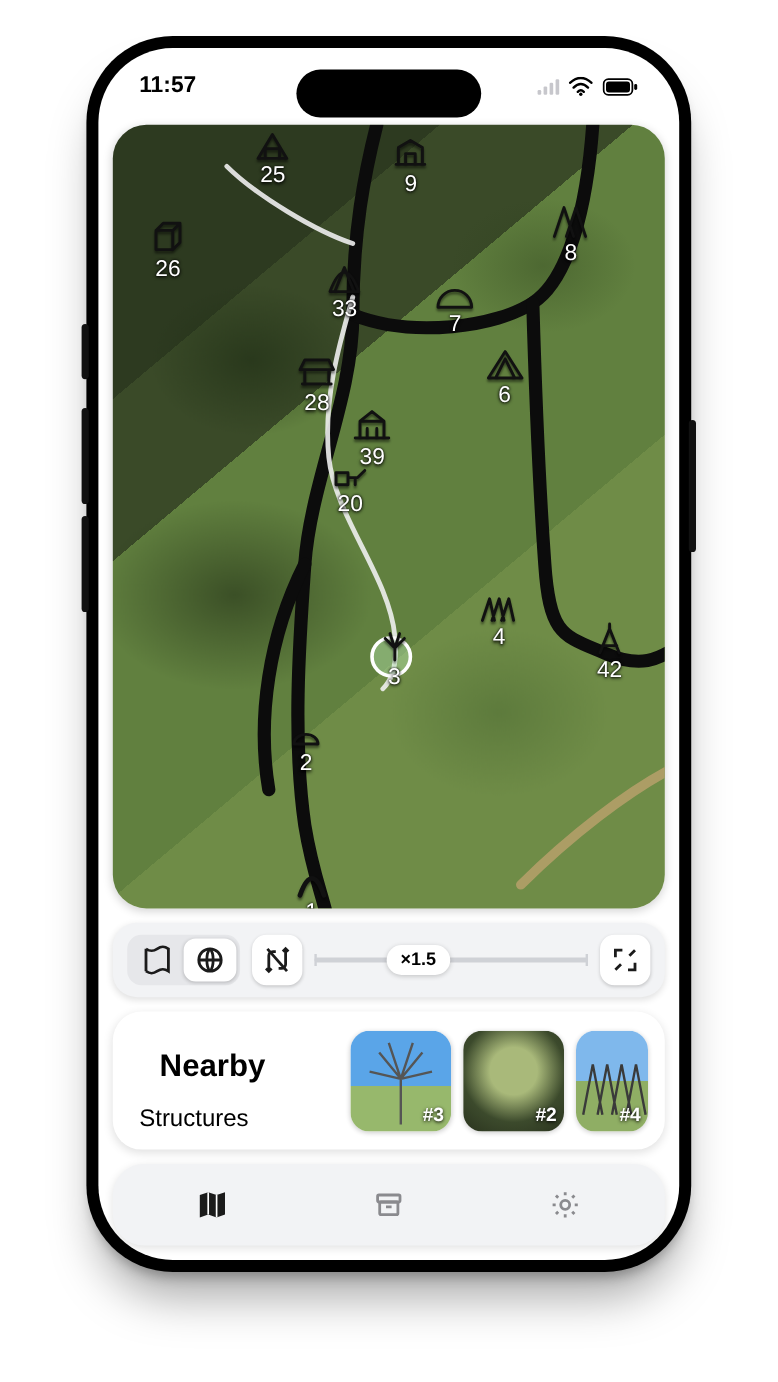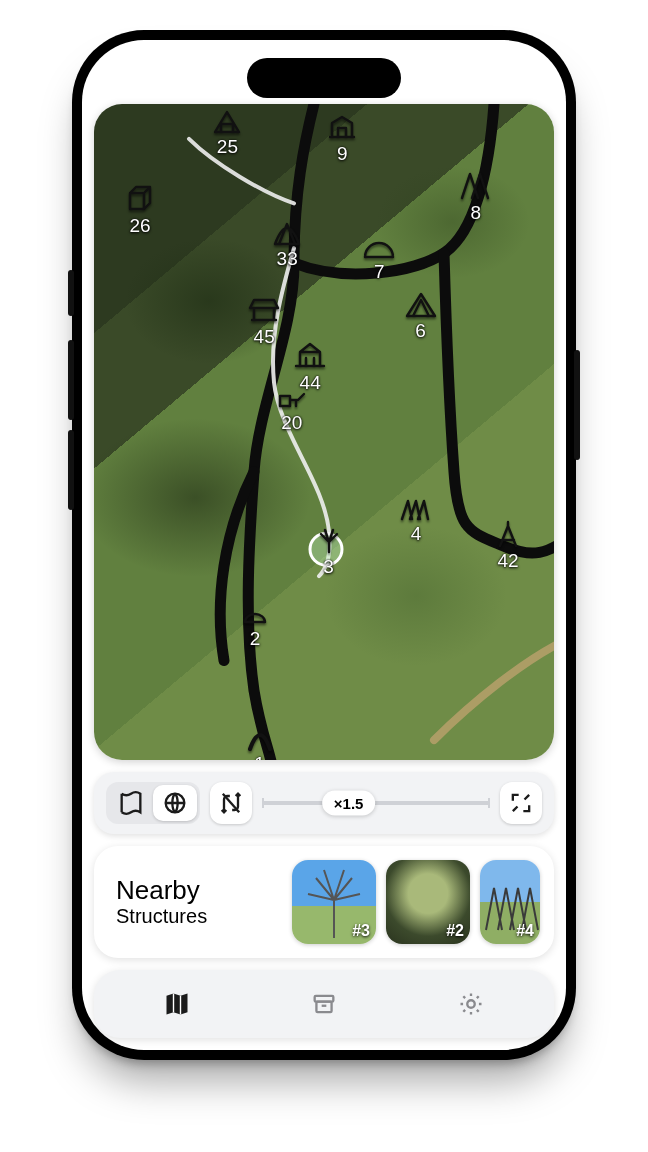--- a/index.html
+++ b/index.html
@@ -43,21 +43,21 @@
   .seg button.active{background:#fff;box-shadow:0 1px 3px rgba(0,0,0,.18)}
   .sq{all:unset;width:42px;height:42px;border-radius:12px;background:#fff;display:flex;align-items:center;justify-content:center;cursor:pointer;box-shadow:0 1px 3px rgba(0,0,0,.18)}
   .zoom{flex:1;display:flex;align-items:center;justify-content:center;gap:8px}
   .zoom-track{position:relative;flex:1;height:4px;background:#cfd1d6;border-radius:2px}
   .zoom-track::before,.zoom-track::after{content:"";position:absolute;top:-3px;width:2px;height:10px;background:#cfd1d6}
   .zoom-track::before{left:0}.zoom-track::after{right:0}
   .zoom-pill{position:absolute;left:38%;top:50%;transform:translate(-50%,-50%);background:#fff;border-radius:999px;padding:4px 12px;font-weight:600;font-size:15px;box-shadow:0 1px 4px rgba(0,0,0,.2)}
   
   .nearby{display:flex;align-items:center;background:#fff;border-radius:24px;padding:14px 14px 14px 22px;gap:8px;box-shadow:0 2px 8px rgba(0,0,0,.12)}
   .nearby-txt{flex:0 0 auto;line-height:1.15}
-  .nearby-txt h2{margin:0;font-size:26px;font-weight:400}
+  .nearby-txt h2{margin:17px;font-size:26px;font-weight:700}
   .nearby-txt p{margin:0;font-size:20px;font-weight:400}
   .thumbs{flex:1;display:flex;gap:10px;justify-content:flex-end}
   .thumb{position:relative;width:84px;height:84px;border-radius:16px;overflow:hidden;flex:0 0 auto;box-shadow:0 1px 4px rgba(0,0,0,.2);cursor:pointer}
   .thumb.last{width:60px}
   .thumb .img{position:absolute;inset:0}
   .thumb .tag{position:absolute;right:6px;bottom:4px;color:#fff;font-weight:800;font-size:16px;text-shadow:0 1px 3px #000}
   .img-a{background:linear-gradient(#5aa5e8 0 55%,#97b86c 55% 100%)}
   .img-b{background:radial-gradient(circle at 50% 40%,#a9b97a 0 30%,#3c4a2c 65%,#2a331e 100%)}
   .img-c{background:linear-gradient(#7fb8ec 0 50%,#8fae64 50% 100%)}
   
@@ -72,20 +72,40 @@
 
 <div class="phone">
   <span class="side-btn sb-l1"></span>
   <span class="side-btn sb-l2"></span>
   <span class="side-btn sb-l3"></span>
   <span class="side-btn sb-r"></span>
 
   <div class="phone-inner">
     <div class="island"></div>
 
+    <div class="status">
+      <span>11:57</span>
+      <div class="status-right">
+        <div class="bars">
+            <span></span>
+            <span></span>
+            <span></span>
+            <span></span>
+          </div>
+        <svg width="20" height="16">
+            <path d="M1 5 Q10 -3 19 5 M4 9 Q10 3 16 9 M7.5 12.5 Q10 10 12.5 12.5" stroke="#000" stroke-width="2" fill="none" stroke-linecap="round"></path>
+            <circle cx="10" cy="14.5" r="1.4" fill="#000"></circle>
+          </svg>
+        <svg width="30" height="15">
+            <rect x="1" y="1" width="24" height="13" rx="4" fill="none" stroke="#000" stroke-width="1.5"></rect>
+            <rect x="3" y="3" width="20" height="9" rx="2.5" fill="#000"></rect>
+            <rect x="26.5" y="5" width="2.5" height="5" rx="1.2" fill="#000"></rect>
+          </svg>
+      </div>
+    </div>
 
     <div class="app">
 
       <div class="map-wrap">
         <div class="terrain"></div>
         <svg class="map-svg" viewBox="0 0 460 660" preserveAspectRatio="none">
 
           <path class="trail-main" d="M220 0 C210 40 200 90 200 160 C200 230 165 300 160 370 C155 440 150 520 160 590 C168 640 180 660 180 680"></path>
           <path class="trail-main" d="M200 160 C250 180 320 170 350 150 C380 130 395 70 400 0"></path>
           <path class="trail-main" d="M350 150 C352 220 355 300 360 370 C364 430 375 430 410 445 C440 458 455 450 470 440"></path>
@@ -146,37 +166,37 @@
                 </g>
               </svg>
               <div class="num">7</div>
             </div>
             <div class="poi" style="left: 37%; top: 33%;">
               <svg class="ic" viewBox="0 0 36 34">
                 <g stroke="#111" stroke-width="2.4" fill="none" stroke-linejoin="round" stroke-linecap="round">
                   <path d="M4 16h28l-4-8H8z M8 16v12 M28 16v12 M6 28h24"></path>
                 </g>
               </svg>
-              <div class="num">45</div>
+              <div class="num">28</div>
             </div>
             <div class="poi" style="left: 71%; top: 32%;">
               <svg class="ic" viewBox="0 0 36 34">
                 <g stroke="#111" stroke-width="2.4" fill="none" stroke-linejoin="round" stroke-linecap="round">
                   <path d="M4 30 18 8 32 30 M10 30 18 14 26 30 M4 30h28"></path>
                 </g>
               </svg>
               <div class="num">6</div>
             </div>
             <div class="poi" style="left: 47%; top: 40%;">
               <svg class="ic" viewBox="0 0 36 34">
                 <g stroke="#111" stroke-width="2.4" fill="none" stroke-linejoin="round" stroke-linecap="round">
                   <path d="M4 28h28 M8 28V14h20v14 M8 14l10-8 10 8 M14 28v-8 M22 28v-8"></path>
                 </g>
               </svg>
-              <div class="num">44</div>
+              <div class="num">39</div>
             </div>
             <div class="poi" style="left: 43%; top: 46%;">
               <svg class="ic" viewBox="0 0 36 34">
                 <g stroke="#111" stroke-width="2.4" fill="none" stroke-linejoin="round" stroke-linecap="round">
                   <path d="M6 28h10v-10H6z M16 22h8l6-6 M22 28v-6"></path>
                 </g>
               </svg>
               <div class="num">20</div>
             </div>
             <div class="poi" style="left: 70%; top: 63%;">

